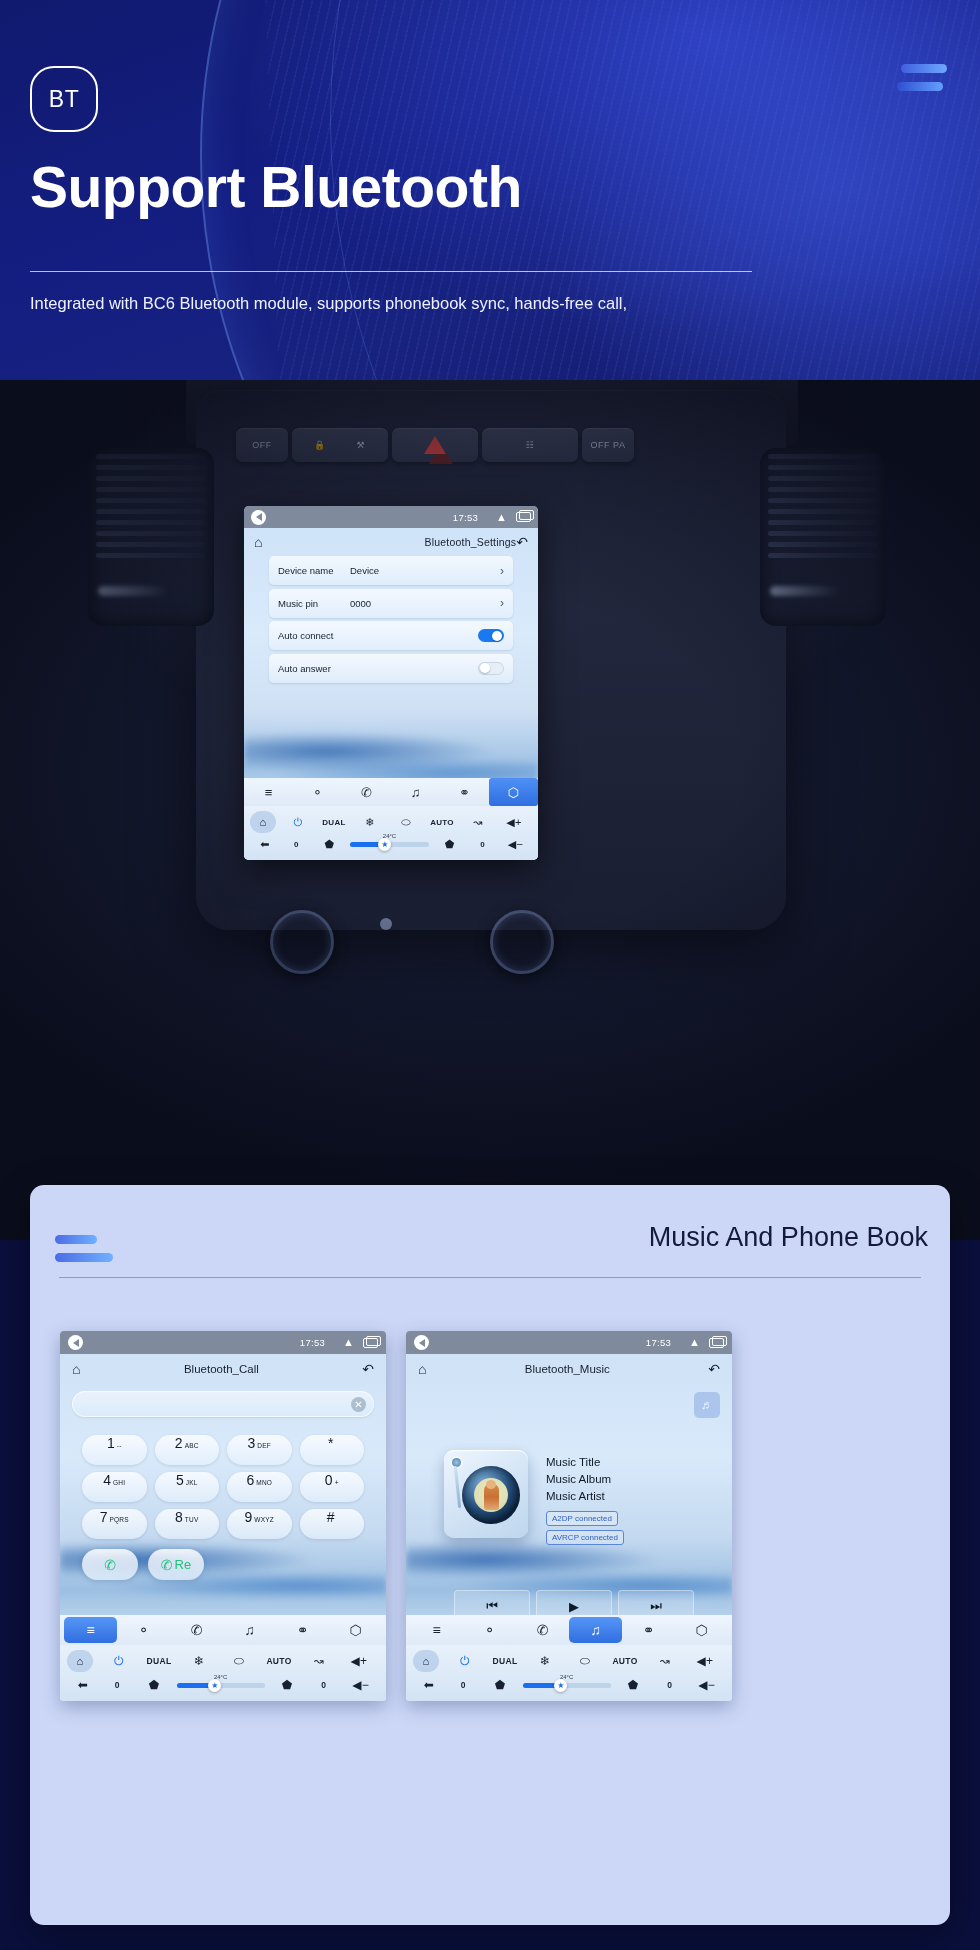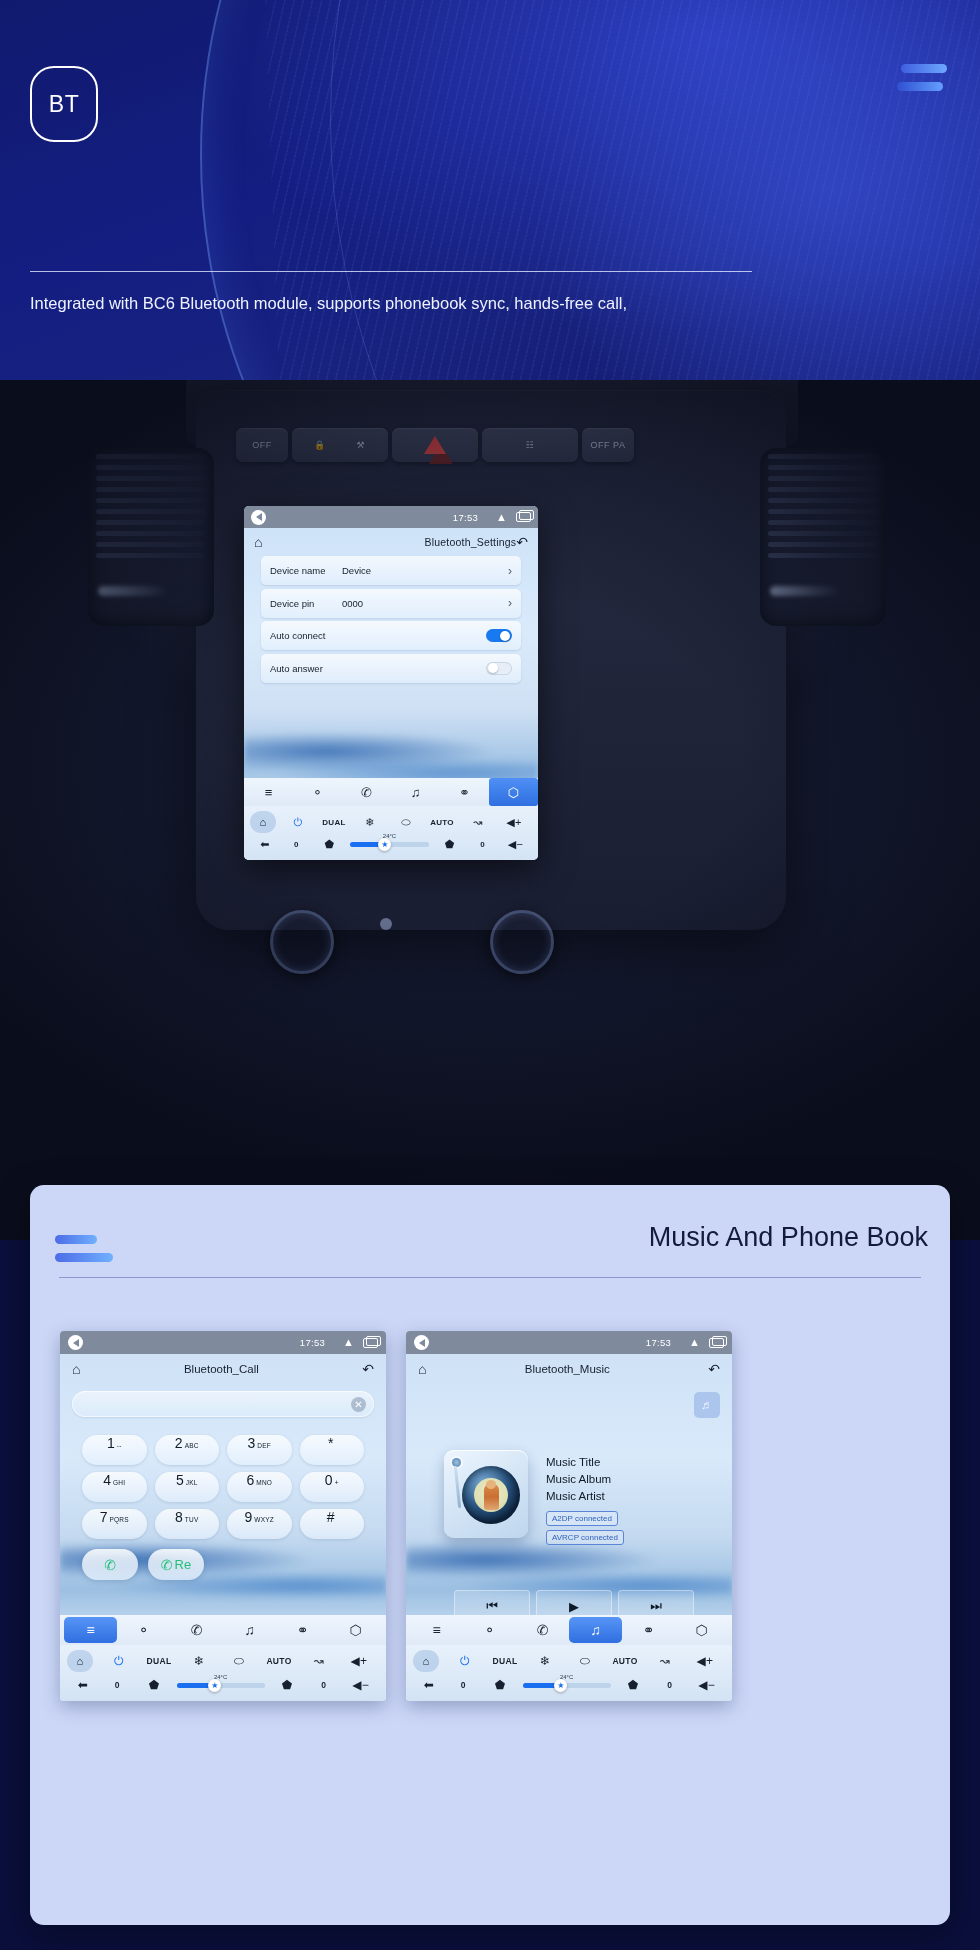--- a/index.html
+++ b/index.html
@@ -40,21 +40,21 @@
     border: 1px solid rgba(120,165,255,.22);
   }
   .hero-glow {
     position: absolute; width: 620px; height: 620px; right: -160px; top: -120px;
     border-radius: 50%;
     background: radial-gradient(circle, rgba(70,100,235,.35) 0%, rgba(70,100,235,0) 68%);
   }
 
   .bt-badge {
     position: absolute; left: 30px; top: 66px;
-    width: 68px; height: 76px;
+    width: 68px; height: 66px;
     border: 2.2px solid #ffffff;
     border-radius: 24px;
     display: flex; align-items: center; justify-content: center;
   }
   .bt-badge span {
     color: #fff; font-size: 23px; font-weight: 400; letter-spacing: .5px;
   }
 
   .menu-icon {
     position: absolute; right: 33px; top: 60px;
@@ -206,21 +206,21 @@
       radial-gradient(ellipse 260px 22px at 72% 62%, rgba(52,118,196,.6), rgba(52,118,196,0) 70%);
     filter: blur(3px);
   }
   .hu-titlebar {
     position: relative; height: 28px; display: flex; align-items: center;
     padding: 0 10px; color: #16202e;
   }
   .hu-title { flex: 1; text-align: right; font-size: 10.5px; letter-spacing: .2px; }
   .ico-home, .ico-back-arrow { font-size: 14px; line-height: 1; }
 
-  .hu-rows { position: relative; padding: 0 17px; border-radius: 24px; }
+  .hu-rows { position: relative; padding: 0 25px; border-radius: 24px; }
   .hu-row {
     height: 29px; margin-bottom: 3.5px; border-radius: 5px;
     background: linear-gradient(180deg, rgba(255,255,255,.72), rgba(232,243,255,.55));
     box-shadow: 0 1px 2px rgba(60,90,130,.16);
     display: flex; align-items: center; padding: 0 9px;
     font-size: 9.5px; color: #15202d;
   }
   .hu-row .lbl { width: 72px; }
   .hu-row .val { flex: 1; }
   .hu-row .chev { color: #4b5c70; font-size: 12px; }
@@ -427,20 +427,21 @@
 
     <div class="bt-badge">
       <span>BT</span>
     </div>
 
     <div class="menu-icon">
       <i></i>
       <i></i>
     </div>
 
+    <div class="hero-title">Support Bluetooth</div>
     <div class="hero-rule"></div>
     <div class="hero-sub">
       <div>Integrated with BC6 Bluetooth module, supports phonebook sync, hands-free call,</div>
     </div>
   </div>
 
   <div class="dash">
     <div class="hood"></div>
     <div class="console"></div>
 
@@ -517,21 +518,21 @@
           <div class="ico-back-arrow">↶</div>
         </div>
 
         <div class="hu-rows">
           <div class="hu-row">
             <span class="lbl">Device name</span>
             <span class="val">Device</span>
             <span class="chev">›</span>
           </div>
           <div class="hu-row">
-            <span class="lbl">Device pin</span>
+            <span class="lbl">Music pin</span>
             <span class="val">0000</span>
             <span class="chev">›</span>
           </div>
           <div class="hu-row">
             <span class="lbl" style="width:auto;flex:1">Auto connect</span>
             <span class="tgl on">
                 <i></i>
               </span>
           </div>
           <div class="hu-row">

